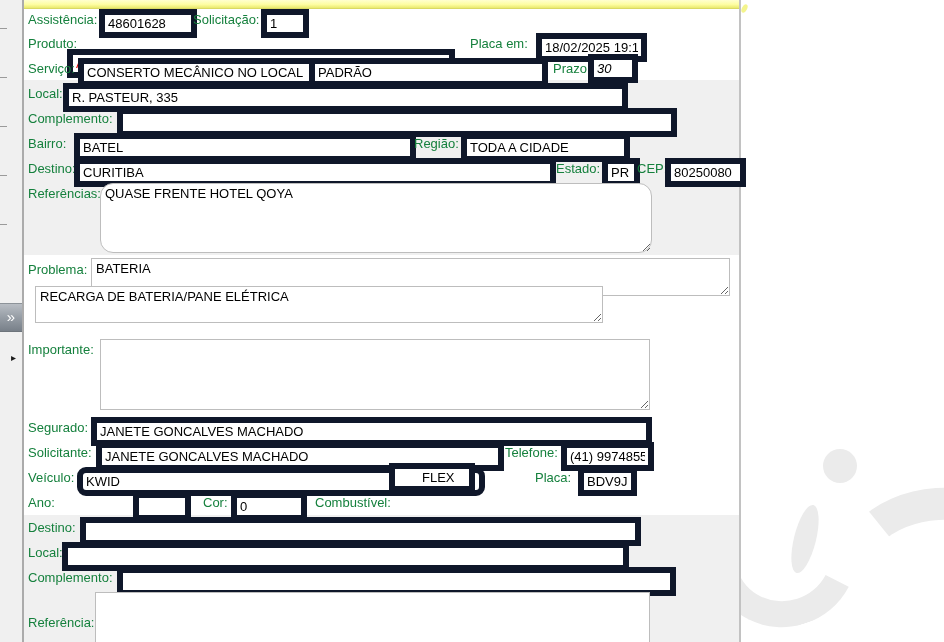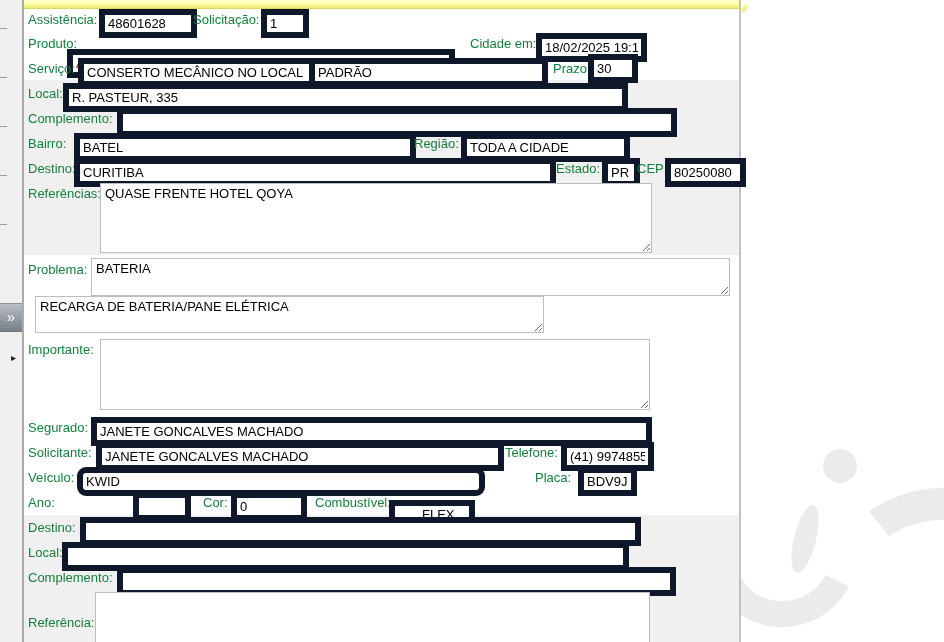--- a/index.html
+++ b/index.html
@@ -72,54 +72,54 @@
   <div class="wm wm-arc wm-n"></div>
 </div>
 
 <span class="lbl" style="left:28px;top:12px">Assistência:</span>
 <input class="inp" style="left: 99px; top: 9px; width: 80px;" value="48601628">
 <span class="lbl" style="left:193px;top:12px">Solicitação:</span>
 <input class="inp" style="left: 261px; top: 9px; width: 30px;" value="1">
 
 <span class="lbl" style="left:28px;top:36px">Produto:</span>
 <input class="inp red" style="left: 67px; top: 33px; width: 370px; margin-top: 16px;" value="ALLIANZ">
-<span class="lbl" style="left:470px;top:36px">Cidade em:</span>
+<span class="lbl" style="left:470px;top:36px">Placa em:</span>
 <input class="inp" style="left: 536px; top: 33px; width: 93px;" value="18/02/2025 19:16">
 
 <span class="lbl" style="left:28px;top:61px">Serviço:</span>
 <input class="inp" style="left: 78px; top: 58px; width: 220px;" value="CONSERTO MECÂNICO NO LOCAL">
 <input class="inp" style="left: 309px; top: 58px; width: 221px;" value="PADRÃO">
 <span class="lbl" style="left:553px;top:61px">Prazo:</span>
-<input class="inp" style="left: 588px; top: 54px; width: 32px;" value="30">
+<input class="inp" style="left: 588px; top: 54px; width: 32px; font-style: italic;" value="30">
 
 <span class="lbl" style="left:28px;top:86px">Local:</span>
 <input class="inp" style="left: 63px; top: 83px; width: 547px;" value="R. PASTEUR, 335">
 
 <span class="lbl" style="left:28px;top:111px">Complemento:</span>
 <input class="inp" style="left: 117px; top: 108px; width: 542px;" value="">
 
 <span class="lbl" style="left:28px;top:136px">Bairro:</span>
 <input class="inp" style="left: 74px; top: 133px; width: 324px;" value="BATEL">
 <span class="lbl" style="left:414px;top:136px">Região:</span>
 <input class="inp" style="left: 461px; top: 133px; width: 151px;" value="TODA A CIDADE">
 
 <span class="lbl" style="left:28px;top:161px">Destino:</span>
 <input class="inp" style="left: 74px; top: 158px; width: 464px;" value="CURITIBA">
 <span class="lbl" style="left:556px;top:161px">Estado:</span>
 <input class="inp" style="left: 602px; top: 158px; width: 20px;" value="PR">
 <span class="lbl" style="left:637px;top:161px">CEP:</span>
 <input class="inp" style="left: 665px; top: 158px; width: 63px;" value="80250080">
 
 <span class="lbl" style="left:28px;top:186px">Referências:</span>
-<textarea class="ta" style="left: 100px; top: 183px; width: 552px; height: 70px;">QUASE FRENTE HOTEL QOYA</textarea>
+<textarea class="ta" style="left: 100px; top: 183px; width: 552px; height: 70px; border-radius: 13px;">QUASE FRENTE HOTEL QOYA</textarea>
 
 <span class="lbl" style="left:28px;top:262px">Problema:</span>
 <textarea class="ta" style="left: 91px; top: 258px; width: 639px; height: 38px;">BATERIA</textarea>
 
-<textarea class="ta" style="left: 35px; top: 296px; width: 509px; height: 37px;">RECARGA DE BATERIA/PANE ELÉTRICA</textarea>
+<textarea class="ta" style="left: 35px; top: 286px; width: 568px; height: 37px;">RECARGA DE BATERIA/PANE ELÉTRICA</textarea>
 
 <span class="lbl" style="left:28px;top:342px">Importante:</span>
 <textarea class="ta" style="left: 100px; top: 339px; width: 550px; height: 71px;"></textarea>
 
 <span class="lbl" style="left:28px;top:420px">Segurado:</span>
 <input class="inp" style="left: 91px; top: 417px; width: 543px;" value="JANETE GONCALVES MACHADO">
 
 <span class="lbl" style="left:28px;top:445px">Solicitante:</span>
 <input class="inp" style="left: 96px; top: 442px; width: 390px;" value="JANETE GONCALVES MACHADO">
 <span class="lbl" style="left:505px;top:445px">Telefone:</span>
@@ -128,21 +128,21 @@
 <span class="lbl" style="left:28px;top:470px">Veículo:</span>
 <input class="inp" style="left: 77px; top: 467px; width: 390px; border-radius: 9px;" value="KWID">
 <span class="lbl" style="left:535px;top:470px">Placa:</span>
 <input class="inp" style="left: 578px; top: 467px; width: 41px;" value="BDV9J69">
 
 <span class="lbl" style="left:28px;top:495px">Ano:</span>
 <input class="inp" style="left: 133px; top: 492px; width: 40px;" value="">
 <span class="lbl" style="left:203px;top:495px">Cor:</span>
 <input class="inp" style="left: 231px; top: 492px; width: 58px;" value="0">
 <span class="lbl" style="left:315px;top:495px">Combustível:</span>
-<input class="inp" style="left: 389px; top: 500px; width: 44px; padding-left: 27px;" value="FLEX">
+<input class="inp" style="left: 389px; top: 463px; width: 44px; padding-left: 27px;" value="FLEX">
 
 <span class="lbl" style="left:28px;top:520px">Destino:</span>
 <input class="inp" style="left: 80px; top: 517px; width: 543px;" value="">
 
 <span class="lbl" style="left:28px;top:545px">Local:</span>
 <input class="inp" style="left: 62px; top: 542px; width: 549px;" value="">
 
 <span class="lbl" style="left:28px;top:570px">Complemento:</span>
 <input class="inp" style="left: 117px; top: 567px; width: 541px;" value="">
 

